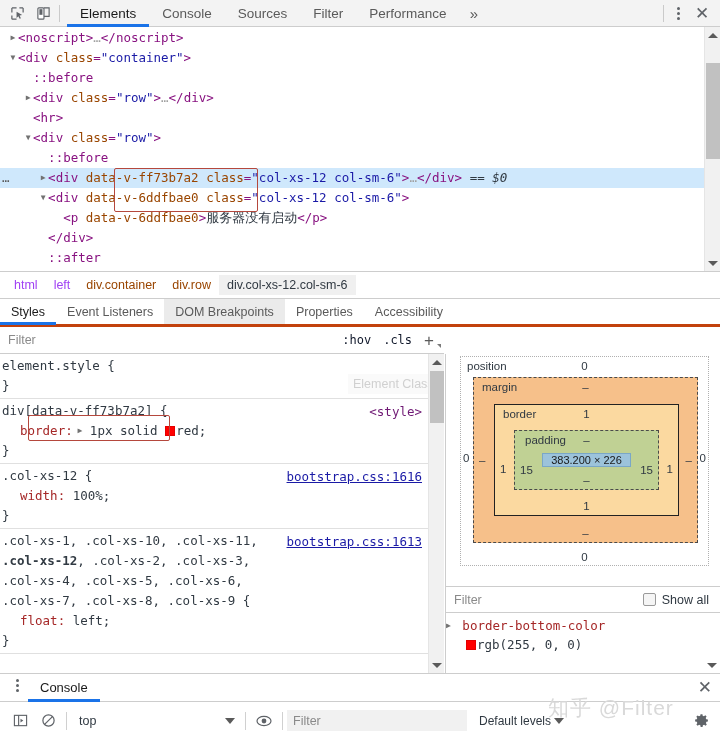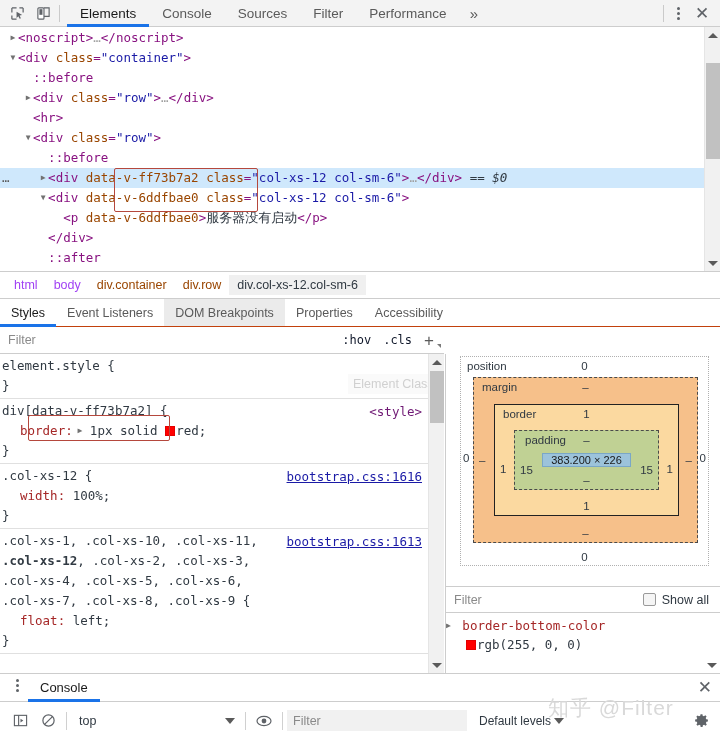--- a/index.html
+++ b/index.html
@@ -98,21 +98,21 @@
     background: #fff; border-top: 1px solid #cdcdcd; border-bottom: 1px solid #cdcdcd;
     display: flex; align-items: center; font-size: 12.5px; padding-left: 6px;
   }
   .crumb { padding: 3px 8px; color: #a142f4; cursor: pointer; white-space: nowrap; }
   .crumb.cls { color: #994500; }
   .crumb.active { background: #f0f0f0; color: #303942; }
 
   
   .side-tabs {
     position: absolute; left: 0; top: 299px; width: 720px; height: 28px;
-    background: #fff; display: flex; align-items: stretch; border-bottom: 1px solid #c2410c;
+    background: #fff; display: flex; align-items: stretch; border-bottom: 3px solid #c2410c;
   }
   .stab {
     display: flex; align-items: center; padding: 0 11px; font-size: 12.5px;
     color: #5a5a5a; cursor: pointer; position: relative; white-space: nowrap;
   }
   .stab.active { color: #1a1a1a; }
   .stab.active::after {
     content: ""; position: absolute; left: 0; right: 0; bottom: -1px; height: 3px; background: #1a73e8;
   }
   .stab.pressed { background: #ebebeb; }
@@ -338,21 +338,21 @@
         </div>
       <div class="sb-thumb" style="top:36px; height:96px;"></div>
       <div class="sb-arrow down">
           <div class="sb-tri-down"></div>
         </div>
     </div>
   </div>
 
   <div class="crumbs" id="crumbs">
       <div class="crumb">html</div>
-      <div class="crumb">body</div>
+      <div class="crumb">left</div>
       <div class="crumb cls">div.container</div>
       <div class="crumb cls">div.row</div>
       <div class="crumb active">div.col-xs-12.col-sm-6</div>
     </div>
 
   <div class="side-tabs" id="side-tabs">
       <div class="stab active">Styles</div>
       <div class="stab">Event Listeners</div>
       <div class="stab pressed">DOM Breakpoints</div>
       <div class="stab">Properties</div>

